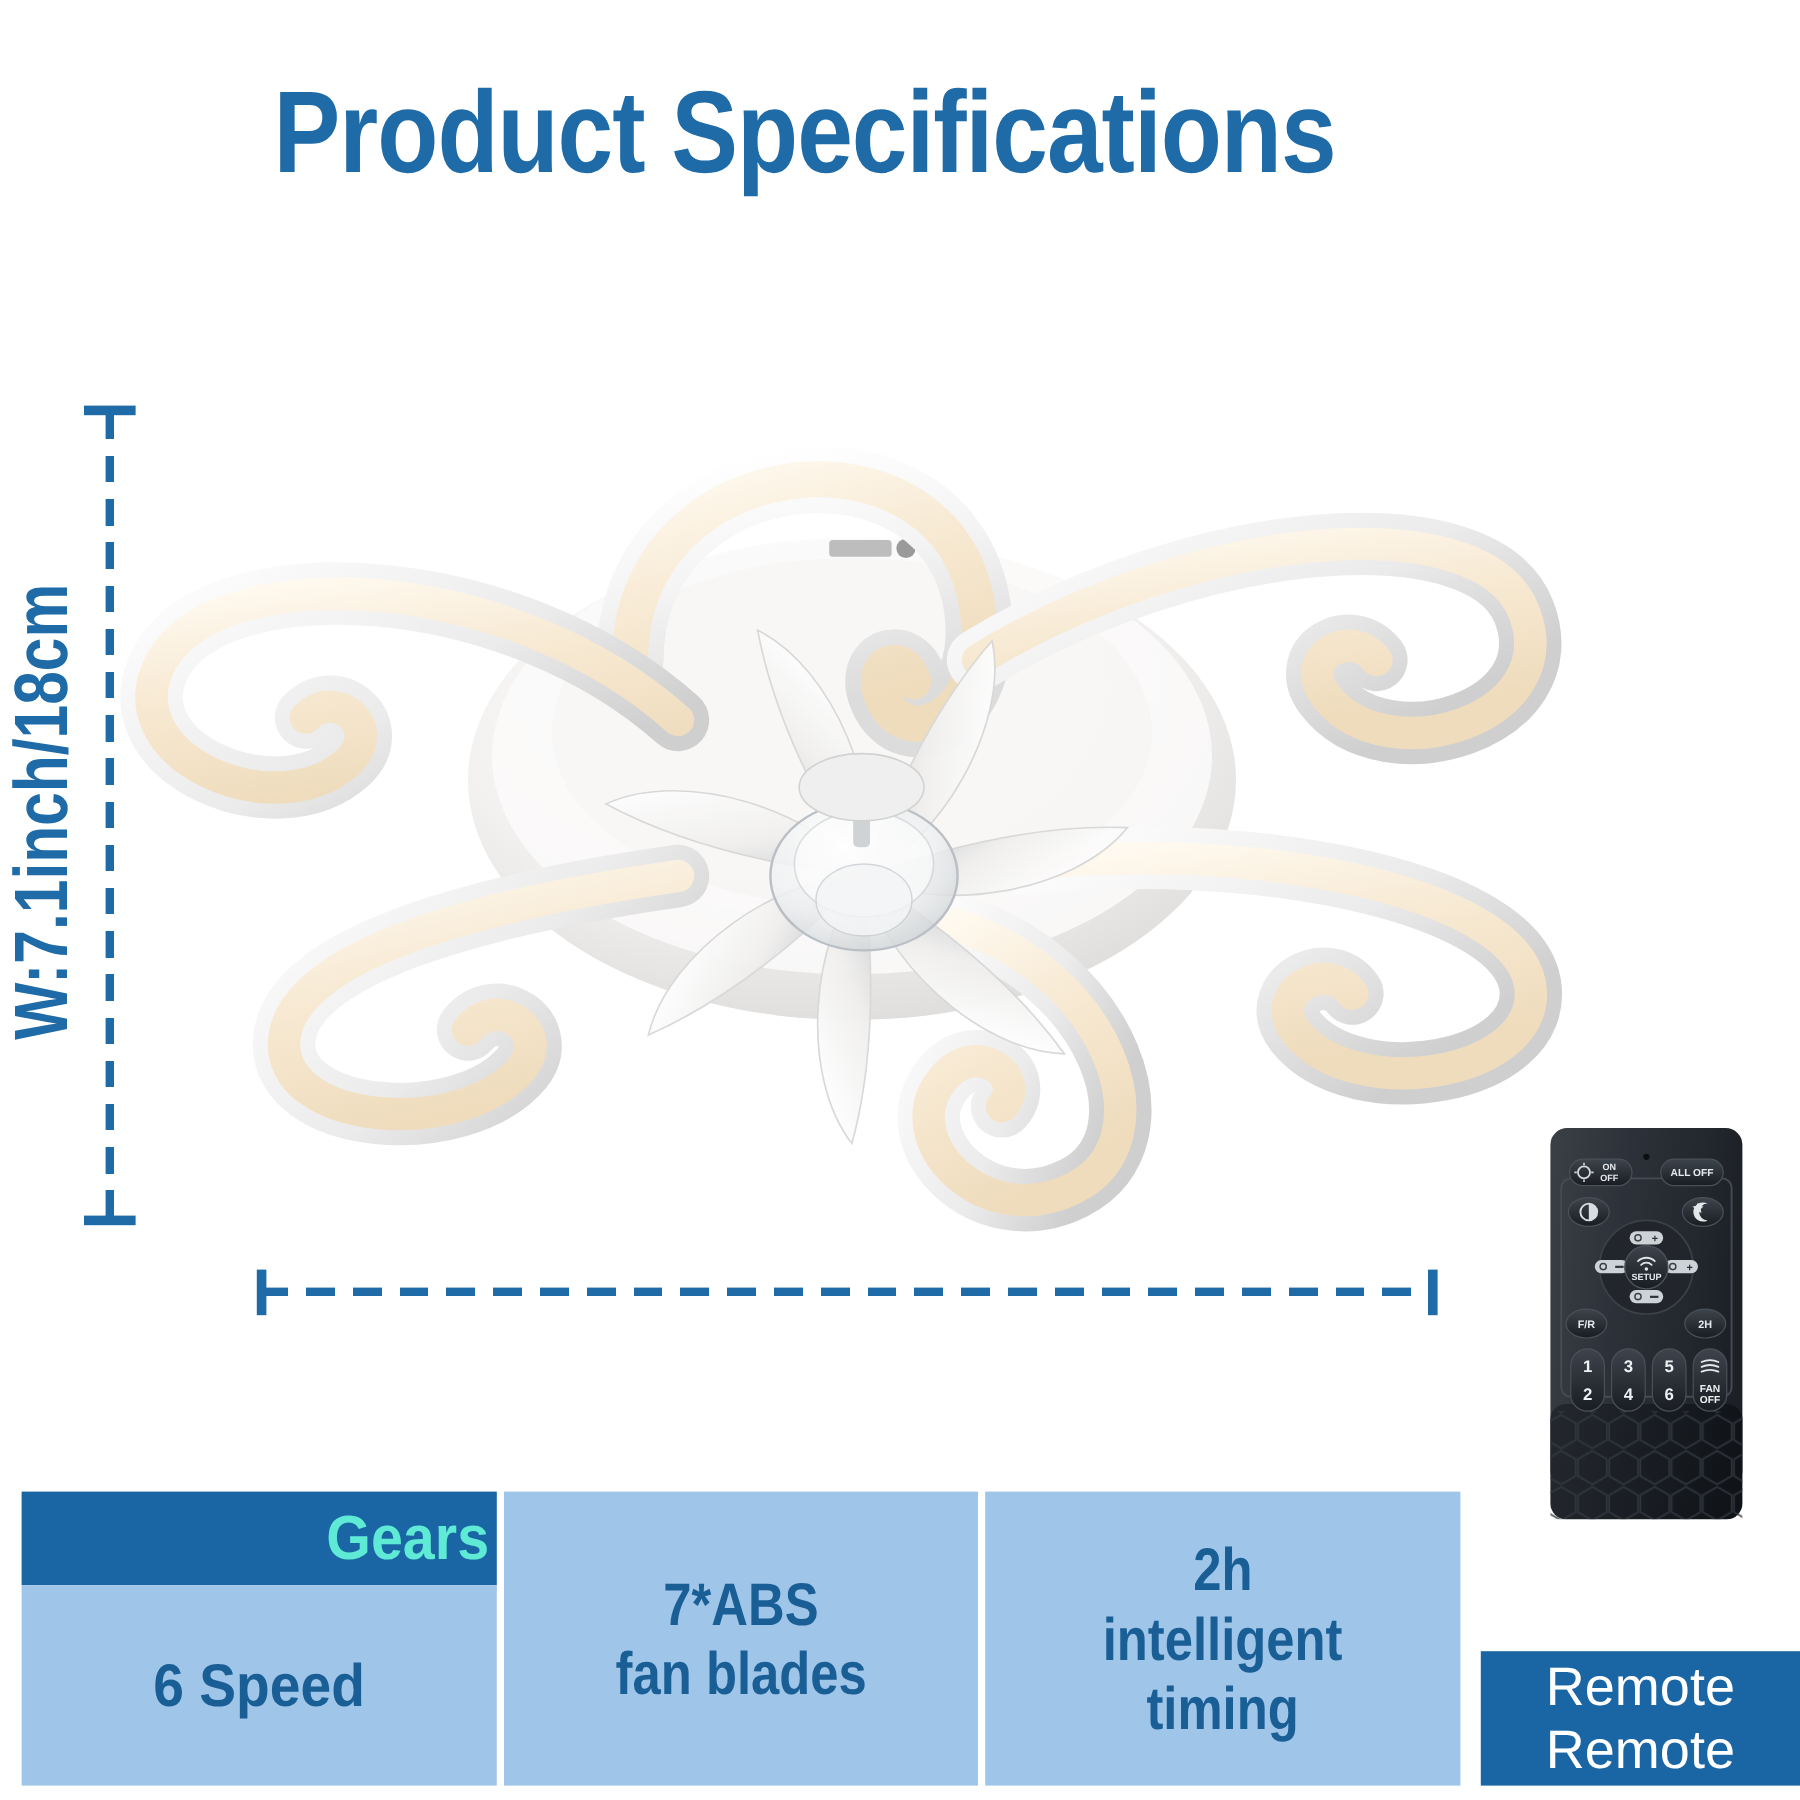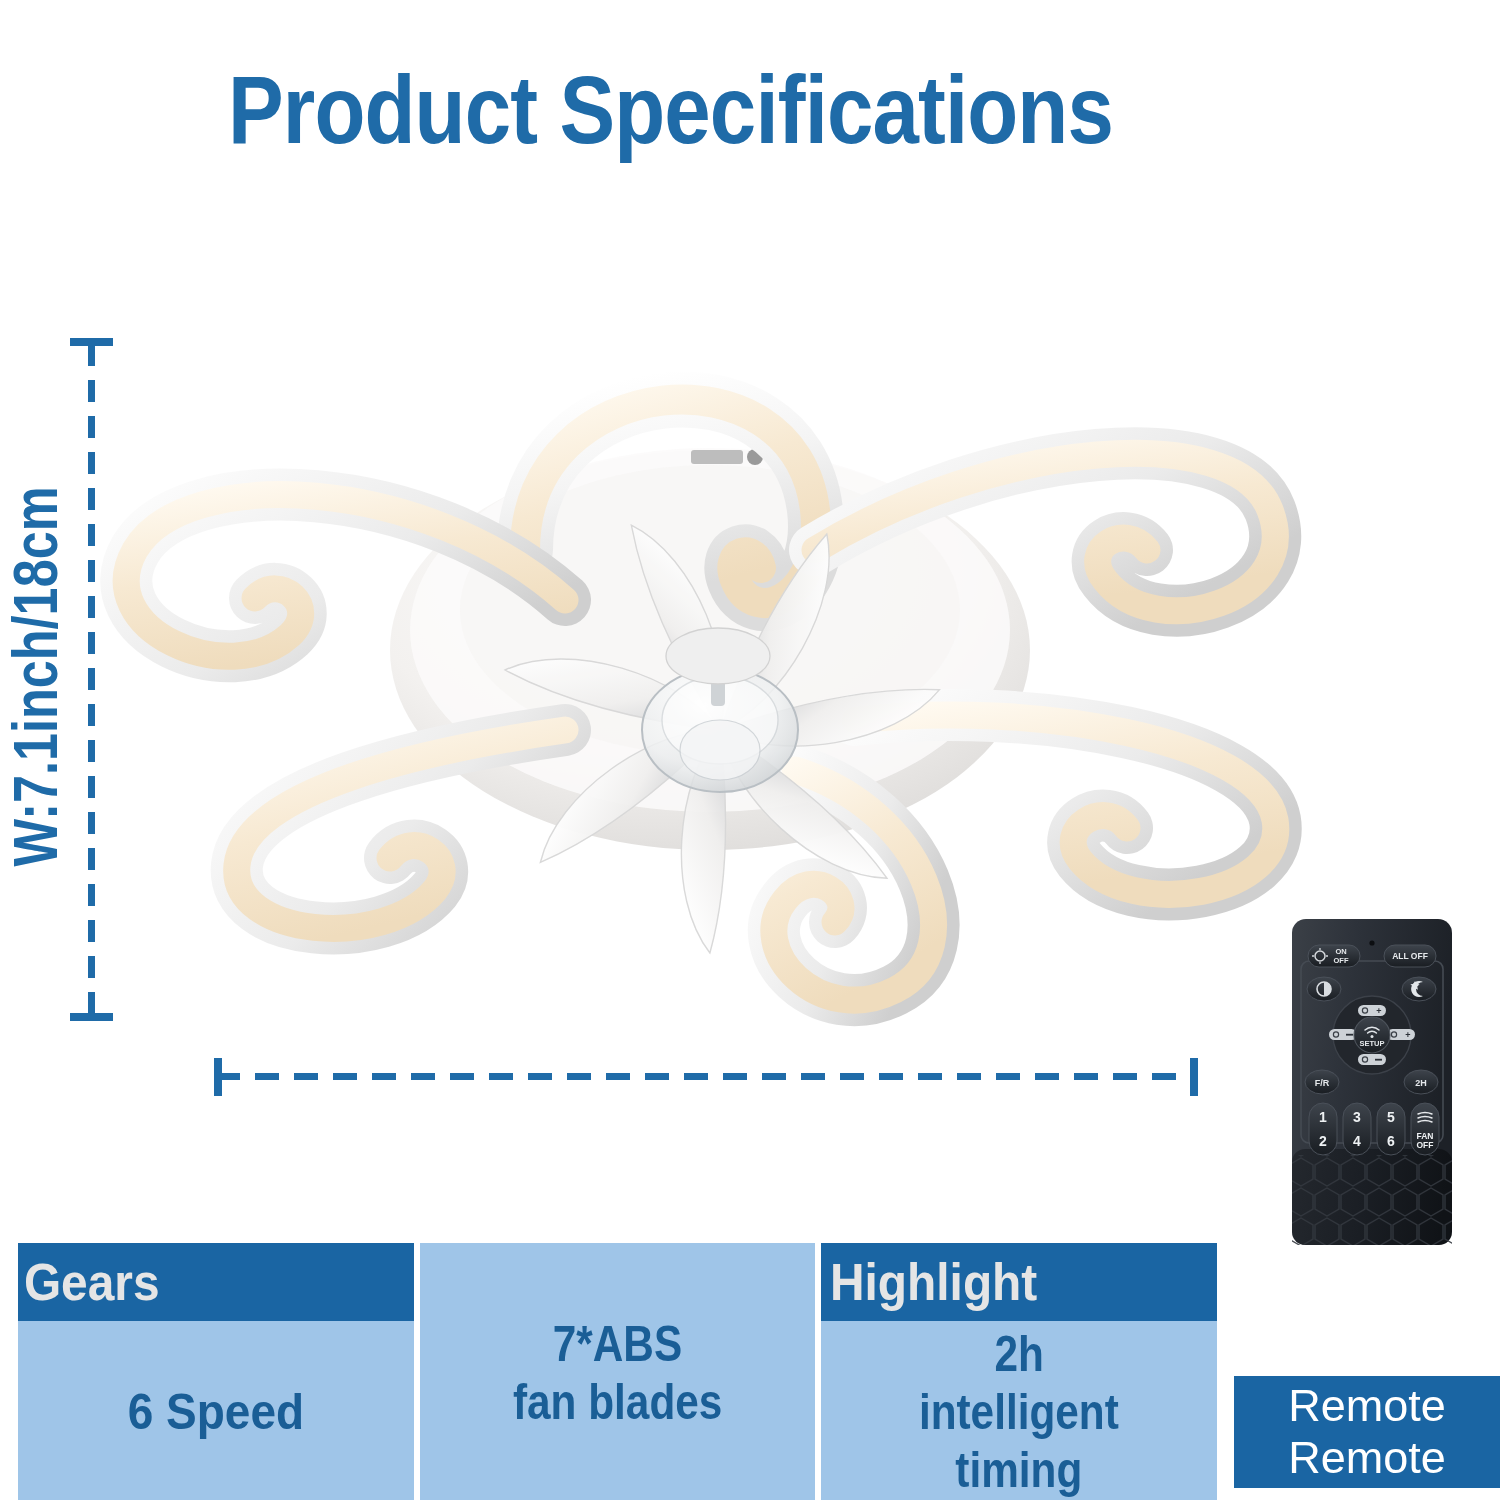--- a/index.html
+++ b/index.html
@@ -61,34 +61,34 @@
   .product{position:absolute;left:95px;top:250px;width:1215px;height:790px;}
   .product svg{width:100%;height:100%;display:block;}
 
   
   .spec-table{
     position:absolute;left:18px;top:1243px;width:1199px;height:245px;
     display:grid;grid-template-columns:1fr 1fr 1fr;column-gap:6px;
   }
   .spec-col{display:flex;flex-direction:column;}
   .spec-head{
-    height:78px;background:#1A65A3;color:#e5e5e5;
-    display:flex;align-items:center;justify-content:flex-start;
+    height:78px;background:#1A65A3;color:#5eead4;
+    display:flex;align-items:center;justify-content:flex-end;
     font-size:52px;font-weight:bold;letter-spacing:0px;
   }
   .spec-head span{display:inline-block;transform:scaleX(0.92);}
   .spec-body{
     flex:1;background:#9FC5E8;color:#1A5E96;
     display:flex;align-items:center;justify-content:center;text-align:center;
     font-size:50px;font-weight:bold;line-height:58px;padding:4px 6px;box-sizing:border-box;
   }
   .spec-body span{display:inline-block;transform:scaleX(0.92);}
 
   
-  .remote-wrap{position:absolute;left:1288px;top:917px;width:168px;height:330px;}
+  .remote-wrap{position:absolute;left:1288px;top:938px;width:168px;height:330px;}
   .remote-wrap svg{width:100%;height:100%;display:block;}
 
   .remote-label{
     position:absolute;left:1234px;top:1376px;width:266px;height:112px;
     background:#1A65A3;color:#ffffff;
     display:flex;flex-direction:column;align-items:center;justify-content:center;
     font-size:45px;font-weight:normal;line-height:52px;text-align:center;
   }
 </style>
 </head>
@@ -210,23 +210,20 @@
       <div class="spec-body">
           <span>6 Speed</span>
         </div>
     </div>
     <div class="spec-col">
       <div class="spec-body">
         <span><span>7*ABS</span><br><span>fan blades</span></span>
       </div>
     </div>
     <div class="spec-col">
-      <div class="spec-head">
-          <span>Highlight</span>
-        </div>
       <div class="spec-body">
         <span><span>2h</span><br><span>intelligent timing</span></span>
       </div>
     </div>
   </div>
 
   <div class="remote-wrap">
     <svg viewBox="0 0 168 330" xmlns="http://www.w3.org/2000/svg" aria-hidden="true">
       <defs>
         <linearGradient id="remBody" x1="0" y1="0" x2="1" y2="0.2">

